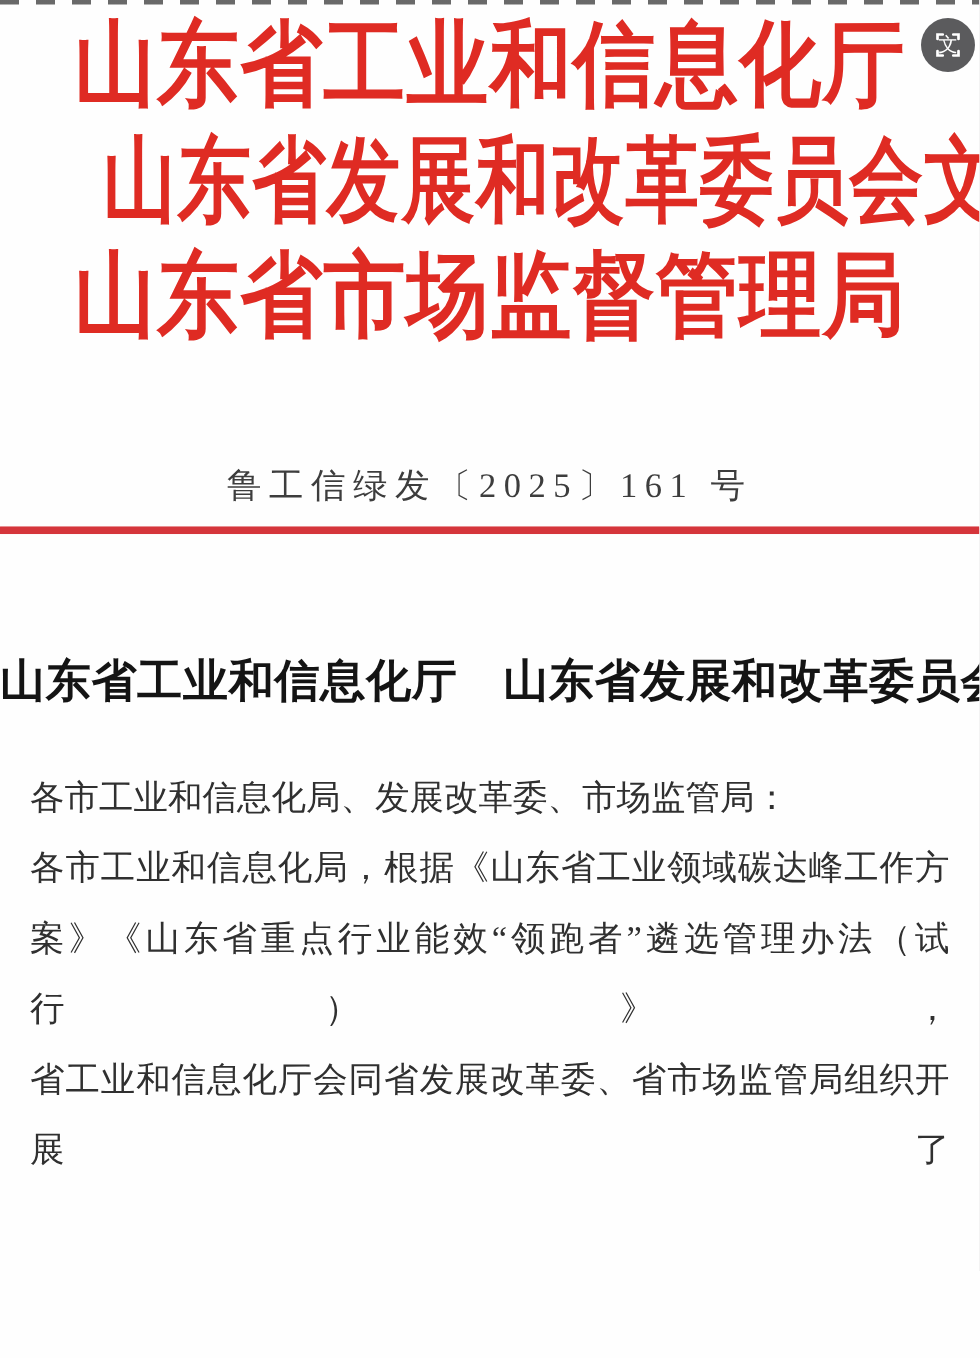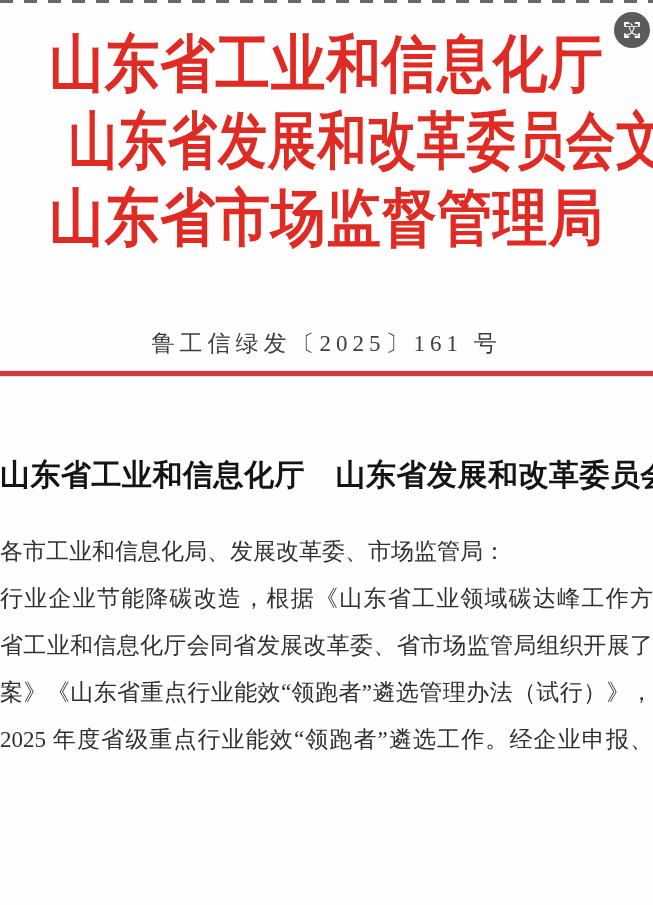--- a/index.html
+++ b/index.html
@@ -37,21 +37,21 @@
     position: absolute;
     top: 50%; left: 50%;
     transform: translate(-50%, -54%);
     color: #ffffff;
     font-size: 13px;
     line-height: 13px;
     font-family: "Liberation Sans", "DejaVu Sans", sans-serif;
   }
   
   .red-head {
-    padding-top: 26px;
+    padding-top: 6px;
     text-align: center;
   }
   .rh-line {
     height: 77px;
     line-height: 77px;
     font-size: 62px;
     font-weight: bold;
     color: #df2b23;
     white-space: nowrap;
     letter-spacing: 1px;
@@ -82,21 +82,21 @@
     white-space: nowrap;
     font-size: 30px;
     font-weight: bold;
     line-height: 50px;
     color: #141414;
     letter-spacing: .5px;
   }
   
   .body-block {
     margin-top: 28px;
-    padding: 0 0;
+    padding: 0 20px;
     color: #303030;
     font-size: 23px;
     line-height: 47px;
   }
   .body-line { white-space: nowrap; }
   .body-line.justify {
     white-space: normal;
     text-align: justify;
     text-align-last: justify;
     text-justify: inter-ideograph;
@@ -131,19 +131,18 @@
   <div class="doc-no">鲁工信绿发〔2025〕161 号</div>
 
   <div class="divider"></div>
 
   <div class="title-block">
     <div class="title-line">山东省工业和信息化厅　山东省发展和改革委员会</div>
   </div>
 
   <div class="body-block">
     <div class="body-line">各市工业和信息化局、发展改革委、市场监管局：</div>
-    <div class="body-line justify">行业企业节能降碳改造，根据《山东省工业领域碳达峰工作方</div>
+    <div class="body-line justify">各市工业和信息化局，根据《山东省工业领域碳达峰工作方</div>
+    <div class="body-line justify">案》《山东省重点行业能效“领跑者”遴选管理办法（试行）》，</div>
     <div class="body-line justify">省工业和信息化厅会同省发展改革委、省市场监管局组织开展了</div>
-    <div class="body-line justify">案》《山东省重点行业能效“领跑者”遴选管理办法（试行）》，</div>
-    <div class="body-line justify">2025 年度省级重点行业能效“领跑者”遴选工作。经企业申报、</div>
   </div>
 
 </div>
 
 </body></html>

